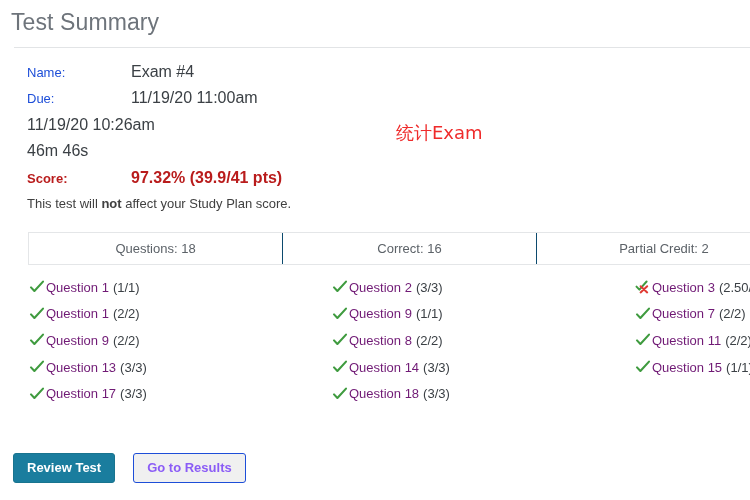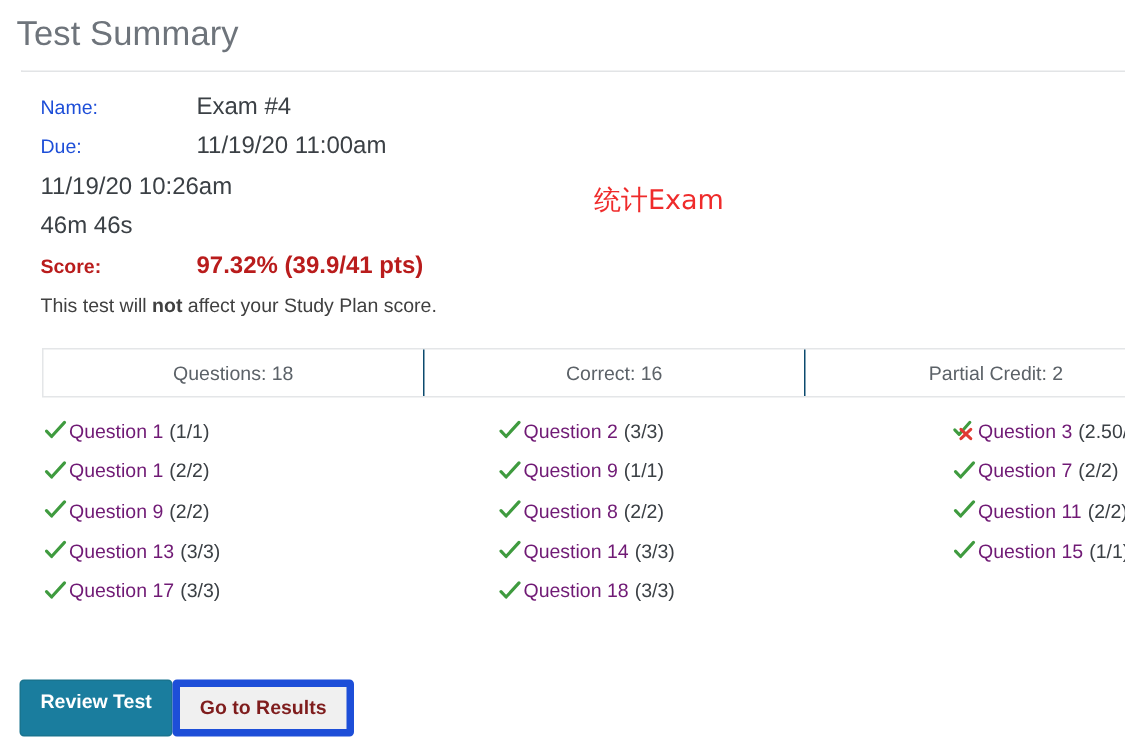--- a/index.html
+++ b/index.html
@@ -155,42 +155,42 @@
     font-size: 13px;
     color: #3b4045;
   }
 
   
   .buttons {
     position: absolute;
     left: 13px;
     top: 453px;
     display: flex;
-    gap: 0;
+    gap: 18px;
   }
   .btn {
     font-size: 13px;
     font-weight: bold;
     font-family: "Liberation Sans", sans-serif;
     padding: 7px 13px 8px 13px;
     border-radius: 3px;
     cursor: pointer;
     line-height: 13px;
     box-sizing: border-box;
     white-space: nowrap;
   }
   .btn-primary {
     background: #1a7d9e;
     color: #ffffff;
     border: 1px solid #19748f;
   }
   .btn-default {
     background: #f0f0f0;
-    color: #7f1d1d;
-    border: 5px solid #1d4ed8;
+    color: #8b5cf6;
+    border: 1px solid #1d4ed8;
   }
 </style>
 </head>
 <body>
 
 <div class="page">
 
   <div class="page-title">Test Summary</div>
 
   <div class="panel"></div>

